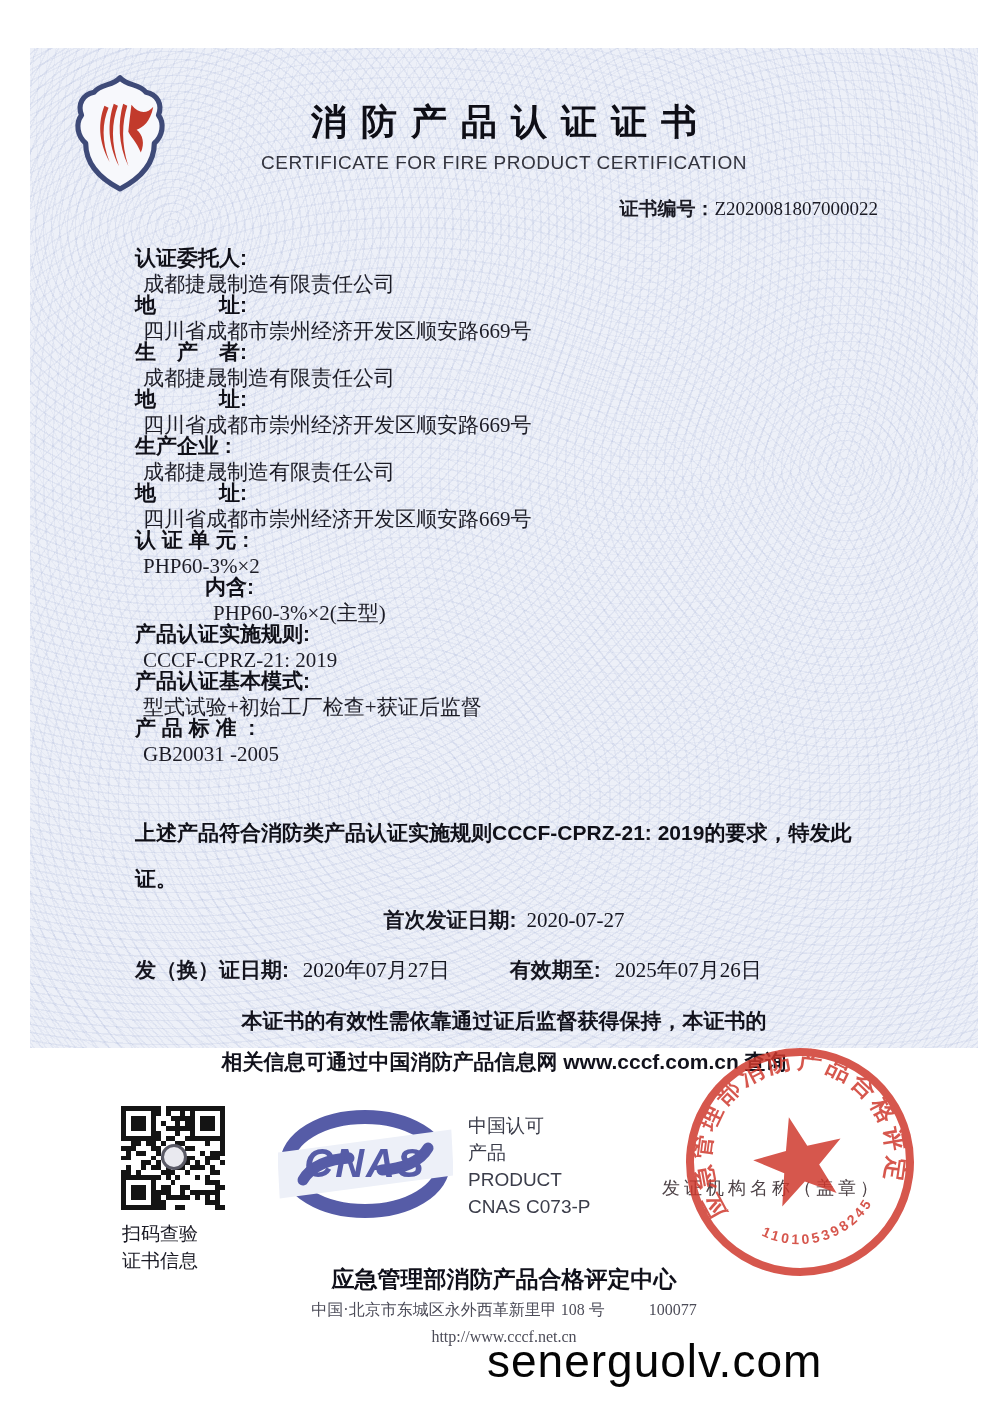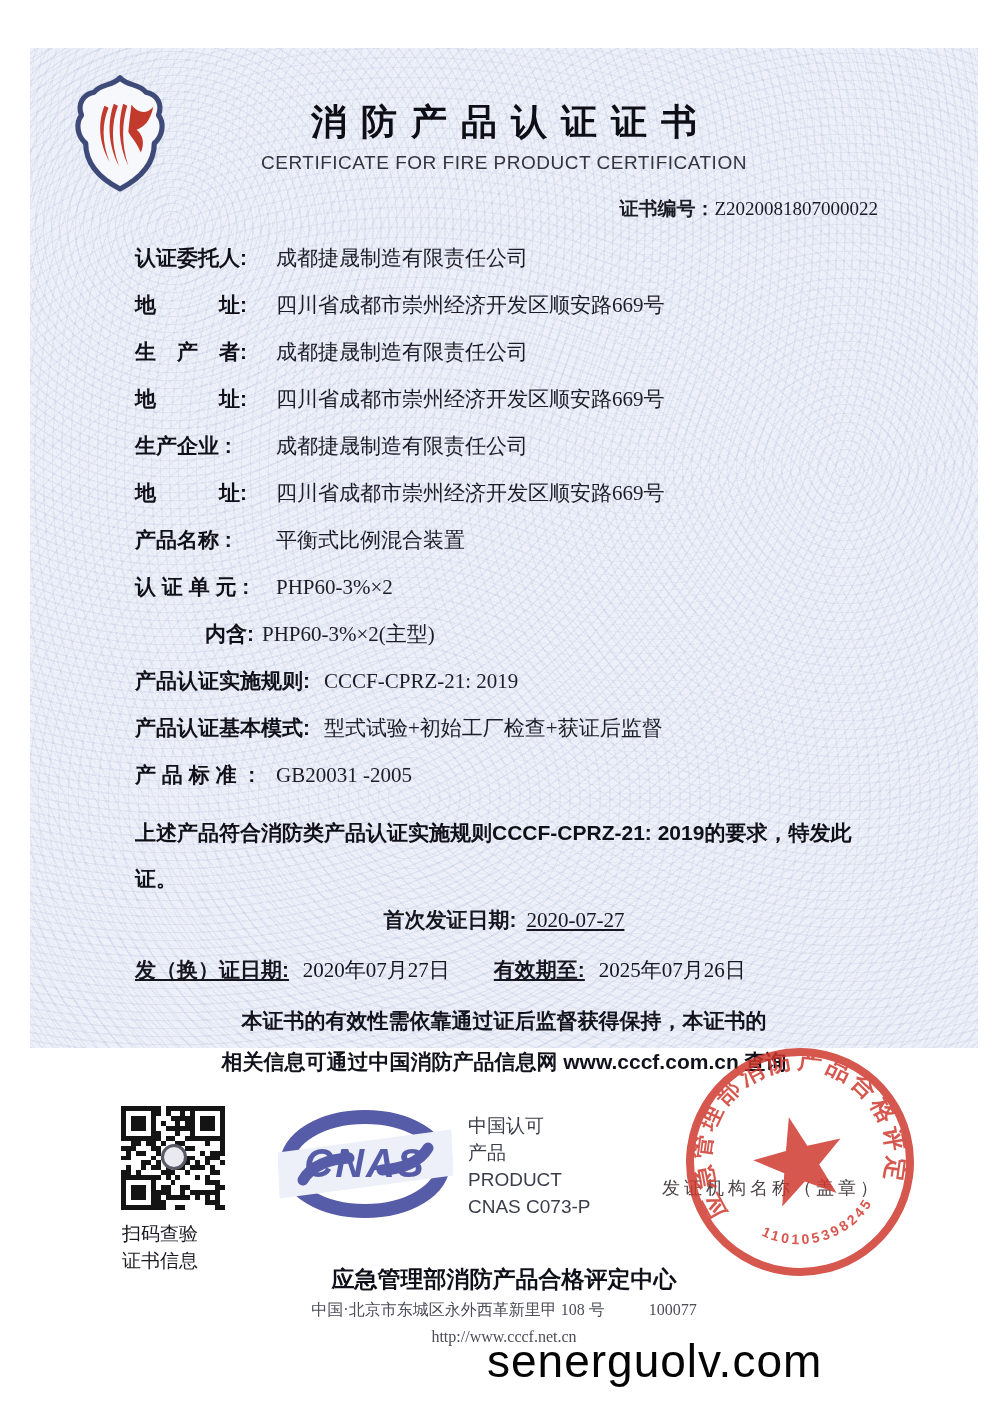--- a/index.html
+++ b/index.html
@@ -24,38 +24,38 @@
   .title { position:absolute; left:0; top:50px; width:100%; text-align:center;
     font-size:36px; font-weight:bold; letter-spacing:14px; text-indent:14px; color:#0e0e16; }
   .subtitle { position:absolute; left:0; top:104px; width:100%; text-align:center;
     font-size:19px; letter-spacing:.5px; color:#33343e; }
   .certno { position:absolute; right:100px; top:148px; font-size:19px; color:#1a1a24; }
   .certno .lbl { font-weight:bold; }
   .certno .val { font-family:"Liberation Serif", serif; }
 
   
   .rows { position:absolute; left:105px; top:197px; right:60px; }
-  .row { height:47px; display:flex; align-items:flex-start; font-size:21px; line-height:26px; }
+  .row { height:47px; display:flex; align-items:flex-start; font-size:21px; line-height:26px;flex-direction:column; }
   .row .lbl { font-weight:bold; min-width:133px; white-space:pre; color:#101018; }
   .row.wide .lbl { min-width:0; margin-right:6px; }
   .row.indent { padding-left:70px; }
   .row.indent .lbl { min-width:0; }
   .row .val { font-family:"Liberation Serif", serif; margin-left:8px; color:#1c1c26; white-space:pre; }
 
   .statement { position:absolute; left:105px; top:762px; width:740px;
     font-size:21px; line-height:46px; font-weight:600; color:#101018; }
 
   .first-issue { position:absolute; left:0; top:858px; width:100%; text-align:center; font-size:21px; }
   .first-issue .lbl { font-weight:bold; }
-  .first-issue .val { font-family:"Liberation Serif", serif; margin-left:4px;text-decoration:underline; }
+  .first-issue .val { font-family:"Liberation Serif", serif; margin-left:4px; }
 
   .dates { position:absolute; left:105px; top:908px; font-size:21px; display:flex; }
-  .dates .lbl { font-weight:bold;text-decoration:underline; }
+  .dates .lbl { font-weight:bold; }
   .dates .val { font-family:"Liberation Serif", serif; margin-left:8px; }
-  .dates .grp2 { margin-left:44px; }
+  .dates .grp2 { margin-left:60px; }
 
   .notice { position:absolute; left:0; top:952px; width:100%; text-align:center;
     font-size:21px; line-height:41px; font-weight:600; color:#12121c; }
 
   
   .qr { position:absolute; left:88px; top:1055px; width:110px; height:110px; background:#fff;
     display:grid; grid-template-columns:repeat(21,1fr); grid-template-rows:repeat(21,1fr); padding:3px; }
   .qr div.on { background:#141414; }
   .qr-logo { position:absolute; left:131px; top:1096px; width:26px; height:26px; border-radius:50%;
     background:#e9e9ef; border:3px solid #5a5a66; }
@@ -121,24 +121,20 @@
         <span class="lbl">地　　　址:</span>
         <span class="val">四川省成都市崇州经济开发区顺安路669号</span>
       </div>
       <div class="row">
         <span class="lbl">生产企业 :</span>
         <span class="val">成都捷晟制造有限责任公司</span>
       </div>
       <div class="row">
         <span class="lbl">地　　　址:</span>
         <span class="val">四川省成都市崇州经济开发区顺安路669号</span>
-      </div>
-      <div class="row">
-        <span class="lbl">产品名称 :</span>
-        <span class="val">平衡式比例混合装置</span>
       </div>
       <div class="row">
         <span class="lbl">认 证 单 元 :</span>
         <span class="val">PHP60-3%×2</span>
       </div>
       <div class="row indent">
         <span class="lbl">内含:</span>
         <span class="val">PHP60-3%×2(主型)</span>
       </div>
       <div class="row wide">

